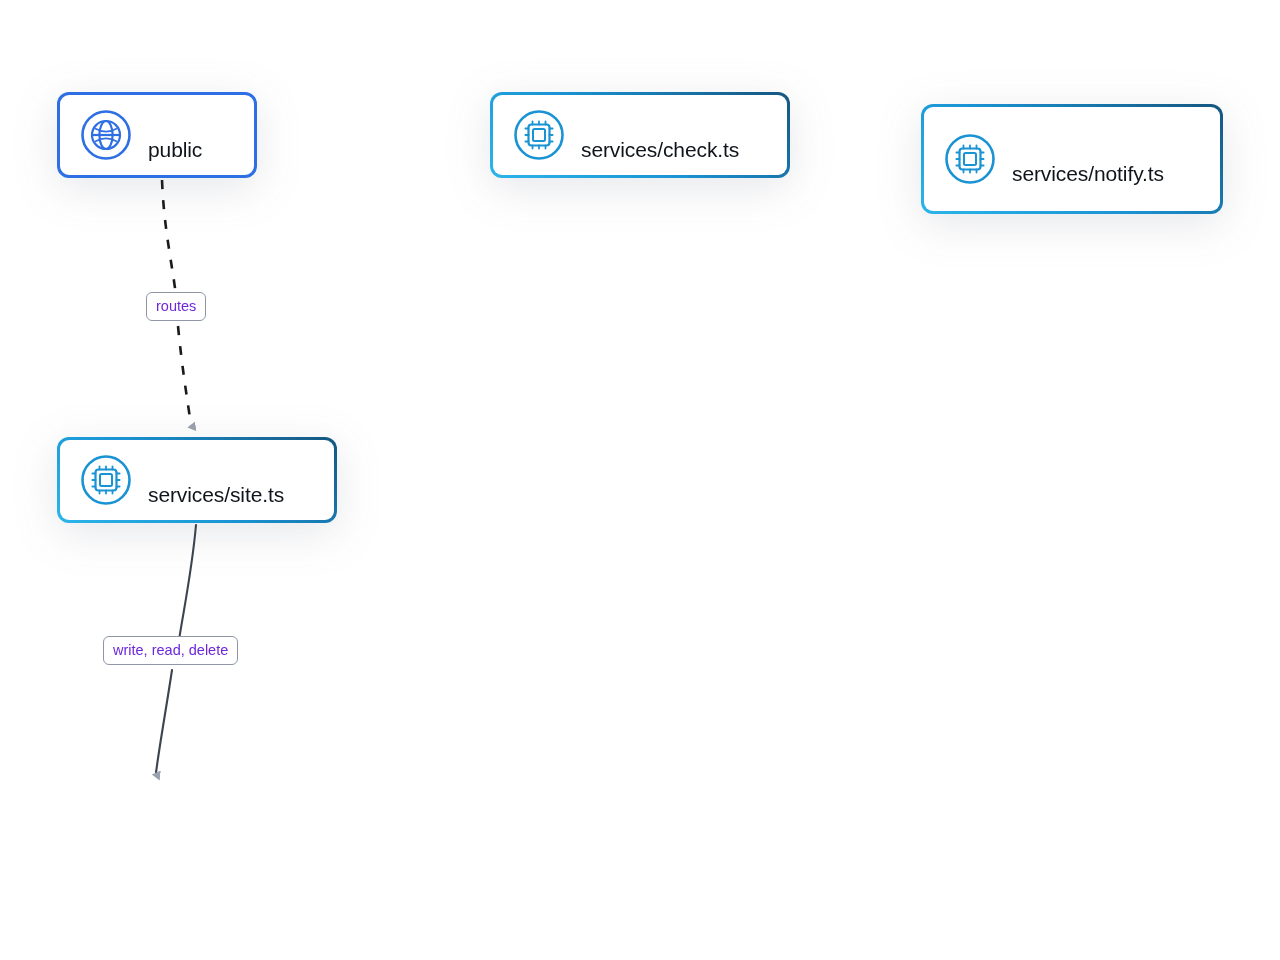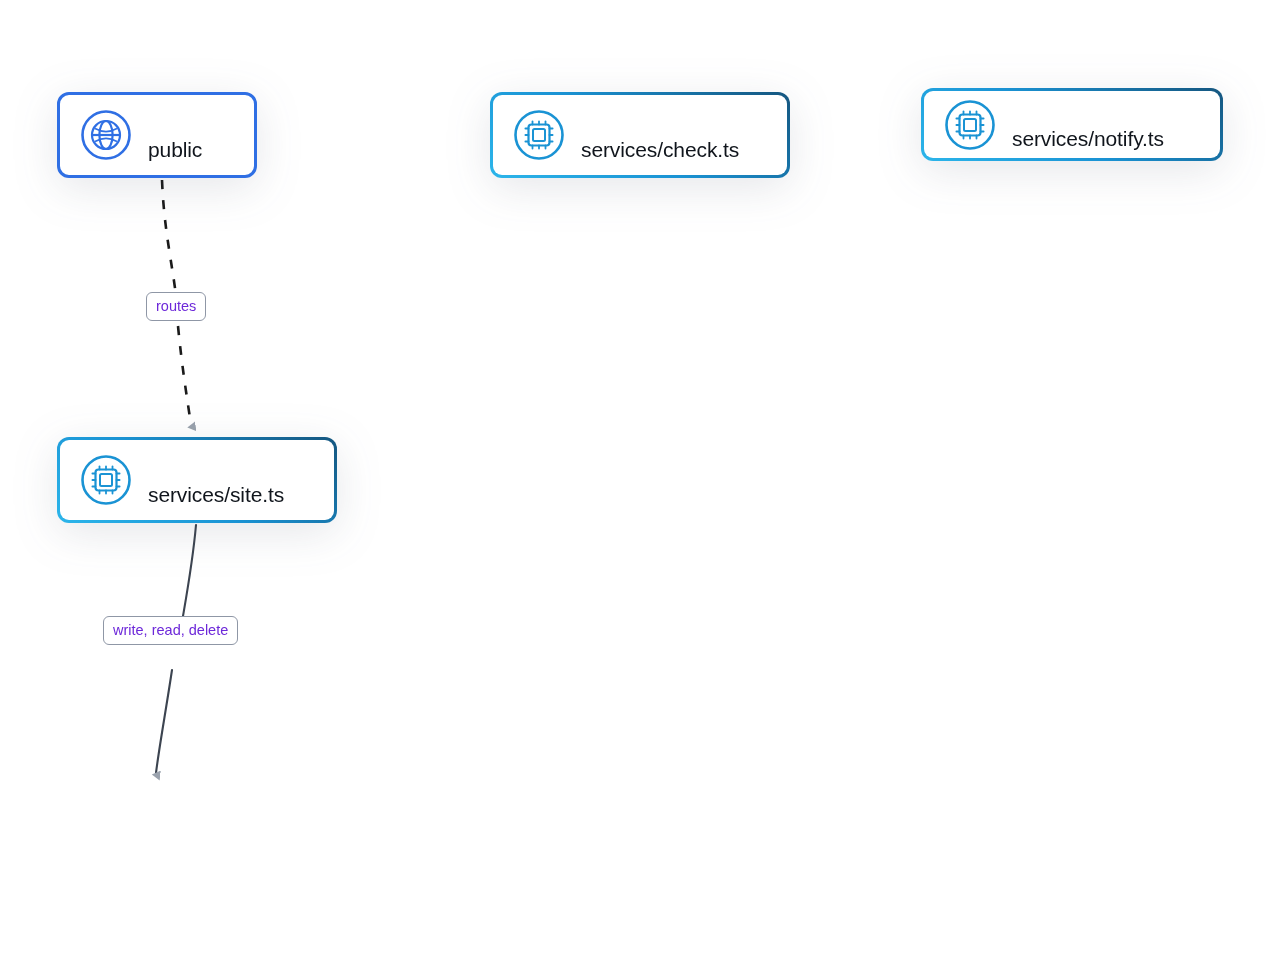--- a/index.html
+++ b/index.html
@@ -163,21 +163,21 @@
             <line x1="36.5" y1="19.5" x2="39.6" y2="19.5"></line>
             <line x1="36.5" y1="26" x2="39.6" y2="26"></line>
             <line x1="36.5" y1="32.5" x2="39.6" y2="32.5"></line>
           </g>
         </svg>
       </span>
       <span class="node-label">services/check.ts</span>
     </div>
   </div>
 
-  <div class="node kind-service" id="node-notify" style="left:921px; top:88px; width:302px; height:73px;">
+  <div class="node kind-service" id="node-notify" style="left:921px; top:104px; width:302px; height:110px;">
     <div class="inner">
       <span class="icon-wrap">
         <svg width="52" height="52" viewBox="0 0 52 52" xmlns="http://www.w3.org/2000/svg">
           <circle cx="26" cy="26" r="23.5" fill="none" stroke="#1a93d4" stroke-width="2.6"></circle>
           <rect x="15.5" y="15.5" width="21" height="21" rx="3" fill="none" stroke="#1a93d4" stroke-width="2.2"></rect>
           <rect x="20" y="20" width="12" height="12" rx="1.5" fill="none" stroke="#1a93d4" stroke-width="2"></rect>
           <g stroke="#1a93d4" stroke-width="1.8" stroke-linecap="round">
             <line x1="19.5" y1="12.4" x2="19.5" y2="15.5"></line>
             <line x1="26" y1="12.4" x2="26" y2="15.5"></line>
             <line x1="32.5" y1="12.4" x2="32.5" y2="15.5"></line>
@@ -220,15 +220,15 @@
           </g>
         </svg>
       </span>
       <span class="node-label">services/site.ts</span>
     </div>
   </div>
 
 
   <div class="edge-label" style="left:146px; top:292px;">routes</div>
 
-  <div class="edge-label" style="left:103px; top:616px;">write, read, delete</div>
+  <div class="edge-label" style="left:103px; top:636px;">write, read, delete</div>
 
 </div>
 
 </body></html>

